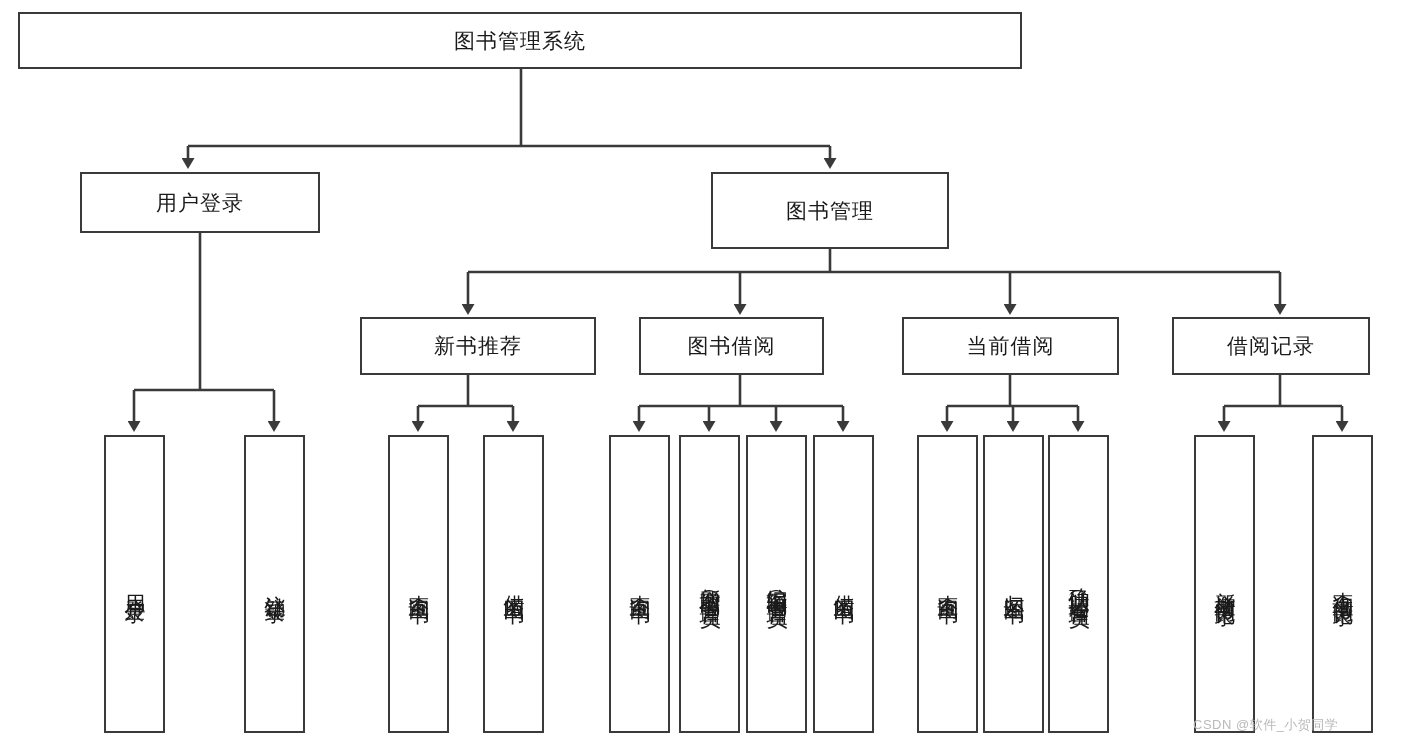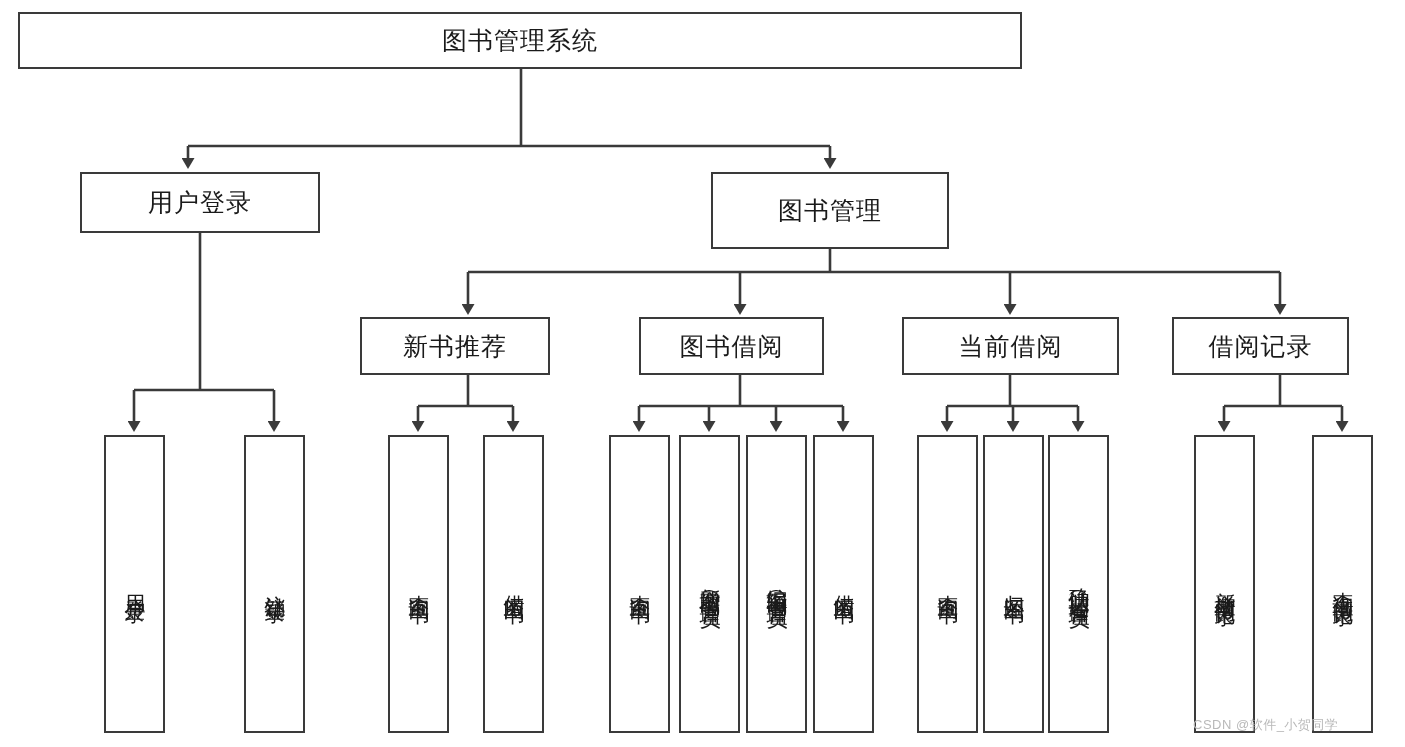--- a/index.html
+++ b/index.html
@@ -30,21 +30,21 @@
     box-sizing: border-box;
     border: 2px solid #3a3a3a;
     background: #ffffff;
     display: flex;
     align-items: center;
     justify-content: center;
     color: #1a1a1a;
     text-align: center;
   }
   .node.horiz {
-    font-size: 25px;
+    font-size: 21px;
     letter-spacing: 1px;
   }
   .node.vert {
     font-size: 21px;
   }
   .node.vert .vtext {
     writing-mode: vertical-rl;
     text-orientation: upright;
     line-height: 1.18;
     letter-spacing: 3px;
@@ -122,30 +122,30 @@
     <span>图书管理系统</span>
   </div>
 
   <div class="node horiz" style="left:80px; top:172px; width:240px; height:61px;">
     <span>用户登录</span>
   </div>
   <div class="node horiz" style="left:711px; top:172px; width:238px; height:77px;">
     <span>图书管理</span>
   </div>
 
-  <div class="node horiz" style="left:360px; top:317px; width:190px; height:58px;">
+  <div class="node horiz" style="left:360px; top:317px; width:236px; height:58px;">
     <span>新书推荐</span>
   </div>
   <div class="node horiz" style="left:632px; top:317px; width:185px; height:58px;margin-left:7px;">
     <span>图书借阅</span>
   </div>
   <div class="node horiz" style="left:902px; top:317px; width:217px; height:58px;">
     <span>当前借阅</span>
   </div>
-  <div class="node horiz" style="left:1172px; top:317px; width:177px; height:58px;">
+  <div class="node horiz" style="left:1172px; top:317px; width:198px; height:58px;">
     <span>借阅记录</span>
   </div>
 
   <div class="node vert" style="left:104px; top:435px; width:61px; height:298px;">
     <span class="vtext">用户登录</span>
   </div>
   <div class="node vert" style="left:244px; top:435px; width:61px; height:298px;">
     <span class="vtext">注销登录</span>
   </div>
 

